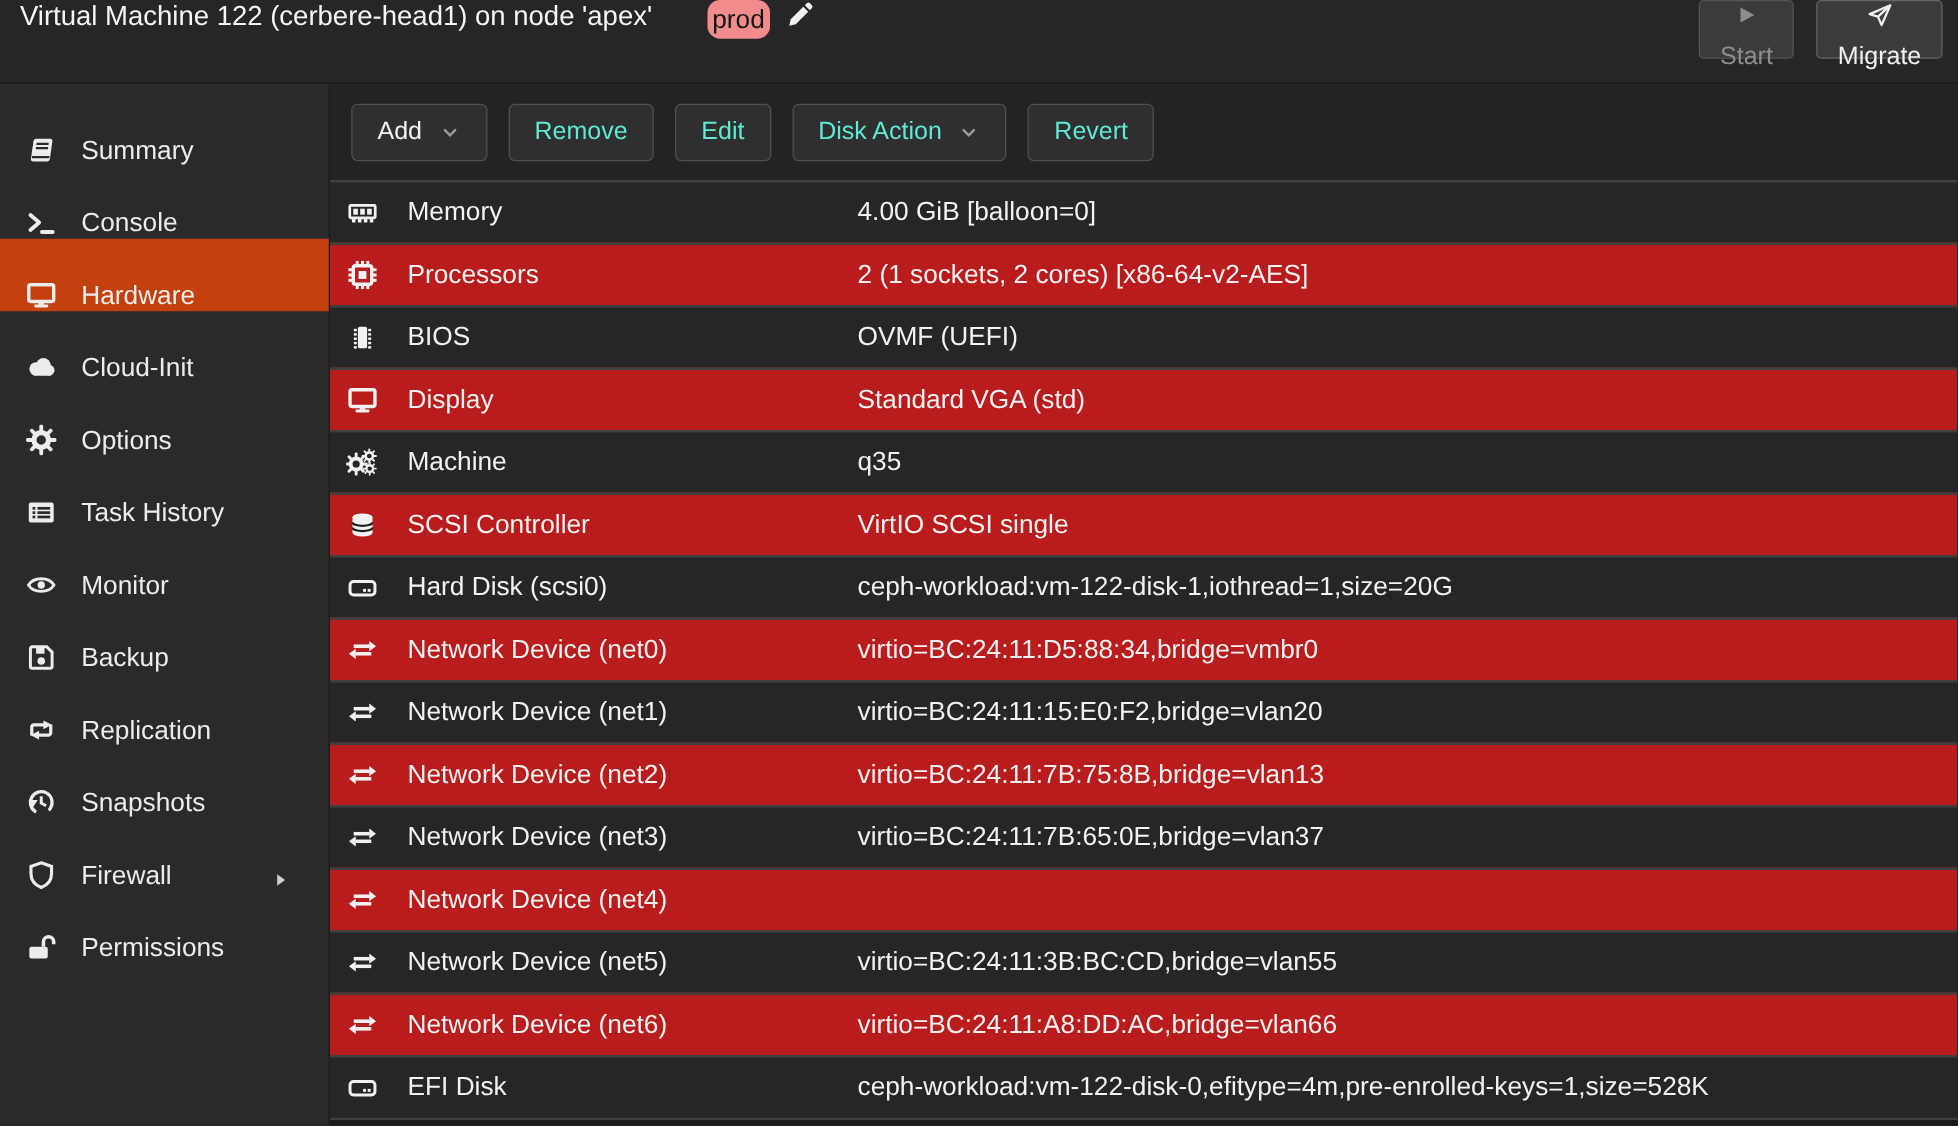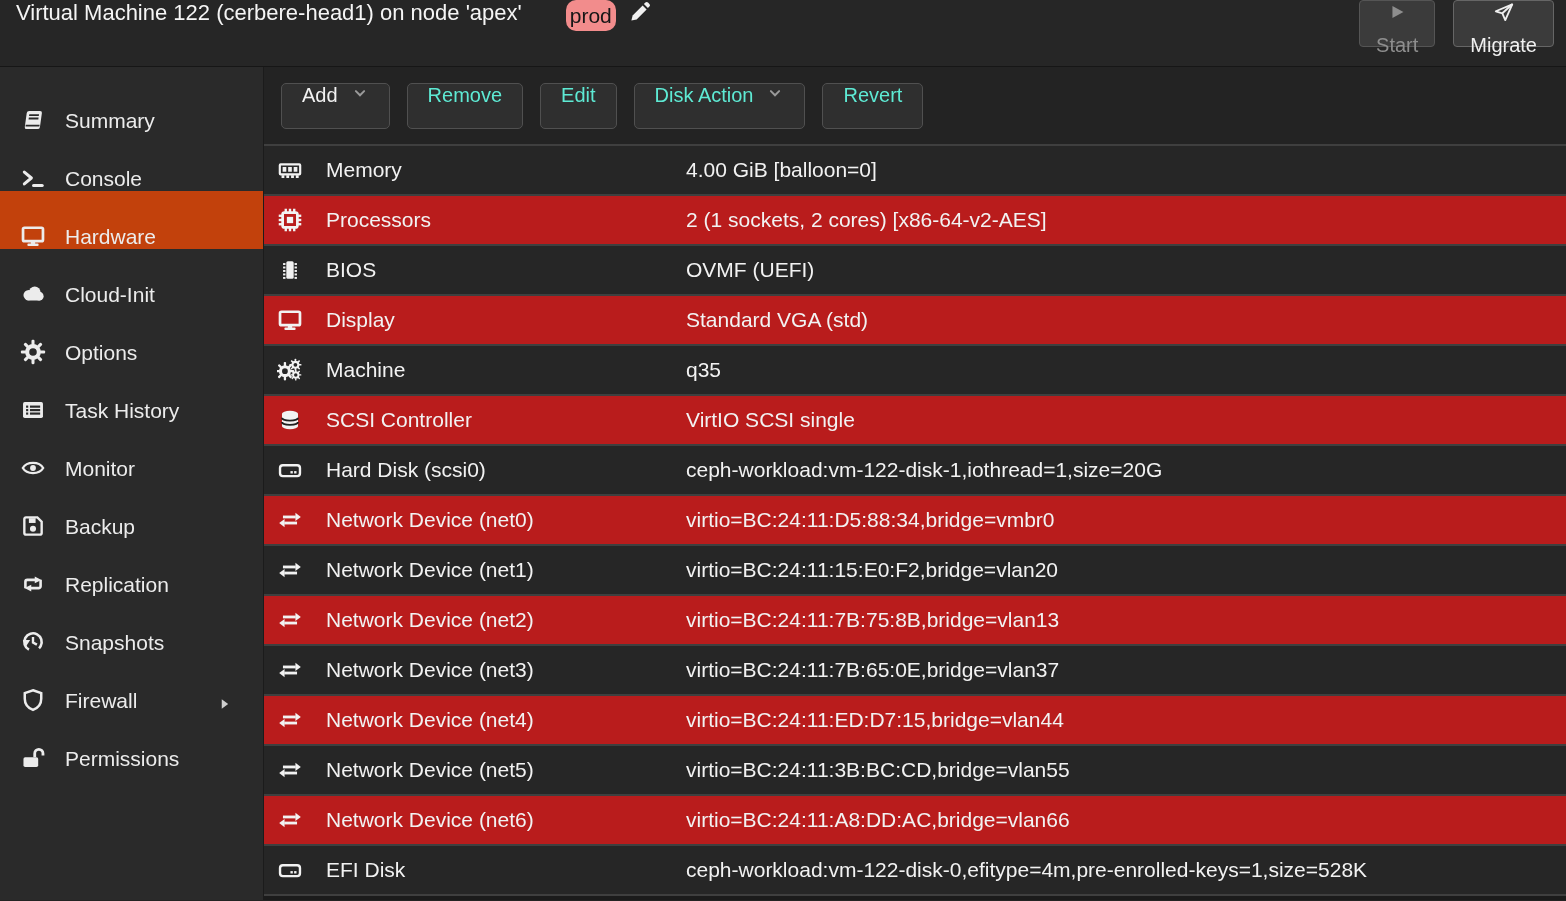--- a/index.html
+++ b/index.html
@@ -42,21 +42,21 @@
     padding-left:18px;color:#ececec;font-size:21px;cursor:pointer;position:relative;
   }
   .side-item .sicon{width:30px;display:flex;justify-content:center;flex:none;}
   .side-item .caret{position:absolute;right:30px;display:flex;color:#cfcfcf;}
   .main{flex:1;display:flex;flex-direction:column;background:#232323;min-width:0;}
   
   .toolbar{height:77px;display:flex;align-items:center;gap:17px;padding-left:17px;flex:none;}
   .tbtn{
     background:#2f2f2f;border:1px solid #505050;border-radius:5px;
     color:#f2f2f2;font-size:20px;height:44px;padding:0 20px;
-    display:flex;align-items:flex-start;gap:13px;cursor:pointer;white-space:nowrap;
+    display:flex;align-items:center;gap:13px;cursor:pointer;white-space:nowrap;
   }
   .tbtn.disabled{color:#5eead4;cursor:default;padding-left:20px;}
   .tbtn .chev{color:#9a9a9a;display:flex;}
   
   .hw-table{flex:1;overflow:hidden;}
   .row{
     height:50px;box-sizing:border-box;border-top:2px solid #3f3f3f;
     display:flex;align-items:center;padding-left:12px;
     color:#f2f2f2;font-size:21px;background:#262626;cursor:pointer;
   }
@@ -486,21 +486,20 @@
             <svg width="26" height="26" viewBox="0 0 24 24">
               <g fill="currentColor">
                 <rect x="5.5" y="7.9" width="11.8" height="2.6"></rect>
                 <polygon points="17,5.4 22,9.2 17,13"></polygon>
                 <rect x="6.7" y="13.5" width="11.8" height="2.6"></rect>
                 <polygon points="7,11 2,14.8 7,18.6"></polygon>
               </g>
             </svg>
           </span>
           <span class="rkey">Network Device (net4)</span>
-          <span class="rval">virtio=BC:24:11:ED:D7:15,bridge=vlan44</span>
         </div>
         <div class="row">
           <span class="ricon">
             <svg width="26" height="26" viewBox="0 0 24 24">
               <g fill="currentColor">
                 <rect x="5.5" y="7.9" width="11.8" height="2.6"></rect>
                 <polygon points="17,5.4 22,9.2 17,13"></polygon>
                 <rect x="6.7" y="13.5" width="11.8" height="2.6"></rect>
                 <polygon points="7,11 2,14.8 7,18.6"></polygon>
               </g>

